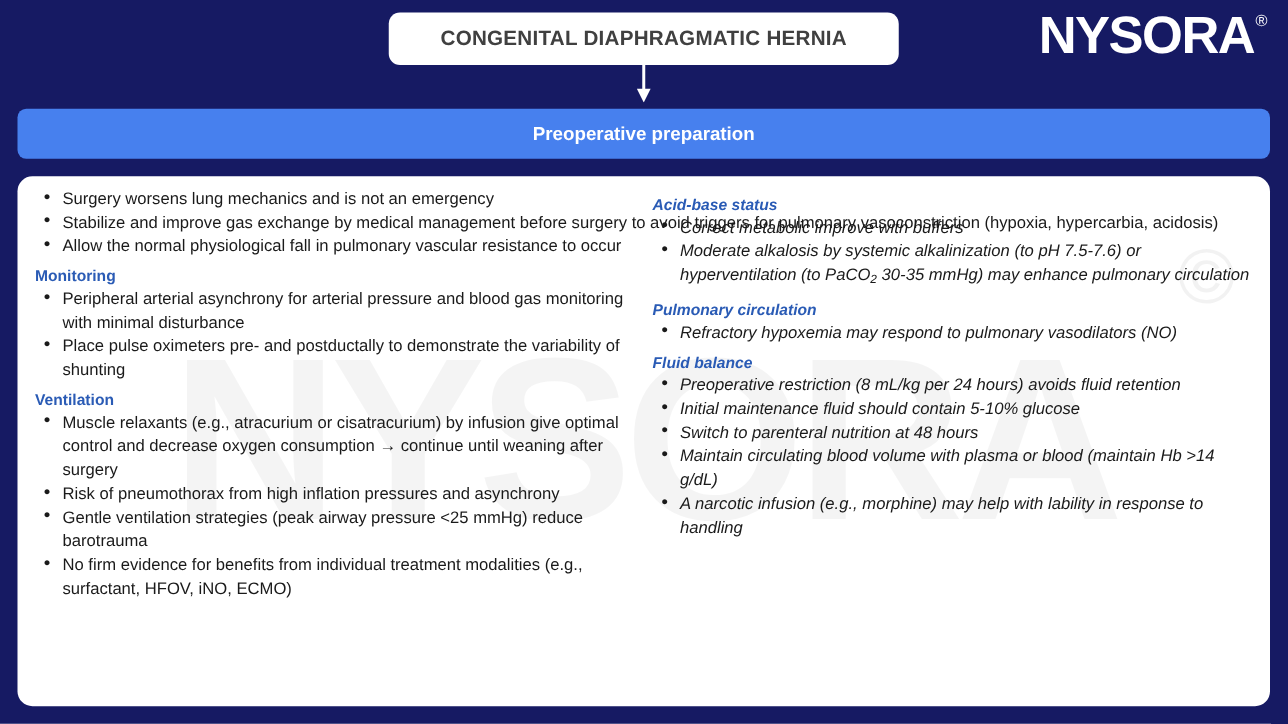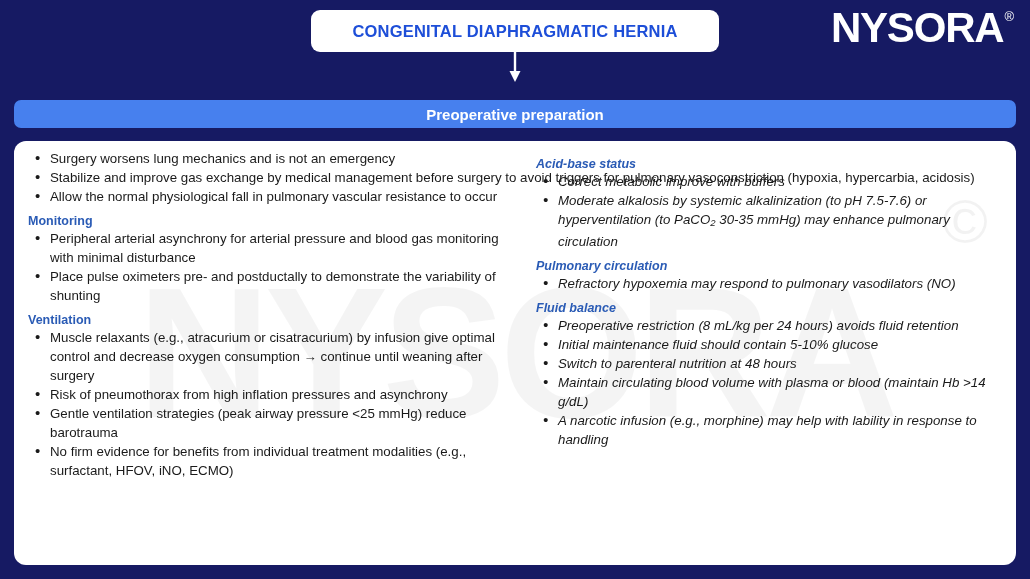--- a/index.html
+++ b/index.html
@@ -22,21 +22,21 @@
     height: 42px;
     background: #ffffff;
     border-radius: 9px;
     display: flex;
     align-items: center;
     justify-content: center;
   }
   .title-box span {
     font-size: 16.5px;
     font-weight: bold;
-    color: #1d4ed8;
+    color: #404040;
     letter-spacing: 0.2px;
     white-space: nowrap;
   }
 
   .arrow-connector {
     position: absolute;
     left: 508px;
     top: 52px;
     width: 14px;
     height: 30px;
@@ -62,23 +62,23 @@
     color: #ffffff;
     line-height: 1;
     margin-top: 3px;
     margin-left: 1px;
   }
 
   
   .section-bar {
     position: absolute;
     left: 14px;
-    top: 100px;
+    top: 87px;
     width: 1002px;
-    height: 28px;
+    height: 40px;
     background: #4780ee;
     border-radius: 7px;
     display: flex;
     align-items: center;
     justify-content: center;
   }
   .section-bar span {
     font-size: 15px;
     font-weight: bold;
     color: #ffffff;
@@ -119,21 +119,20 @@
     pointer-events: none;
     user-select: none;
     line-height: 1;
   }
 
   .card-inner {
     position: relative;
     display: flex;
     padding: 8px 14px 0 14px;
     height: 100%;
-    gap: 14px;
   }
   .col-left  { width: 492px; padding-right: 8px; }
   .col-right { width: 496px; padding-left: 2px; font-style: italic; }
 
   .section-heading {
     font-size: 12.5px;
     font-weight: bold;
     color: #2a5bb5;
     margin-top: 8px;
     margin-bottom: 1px;

